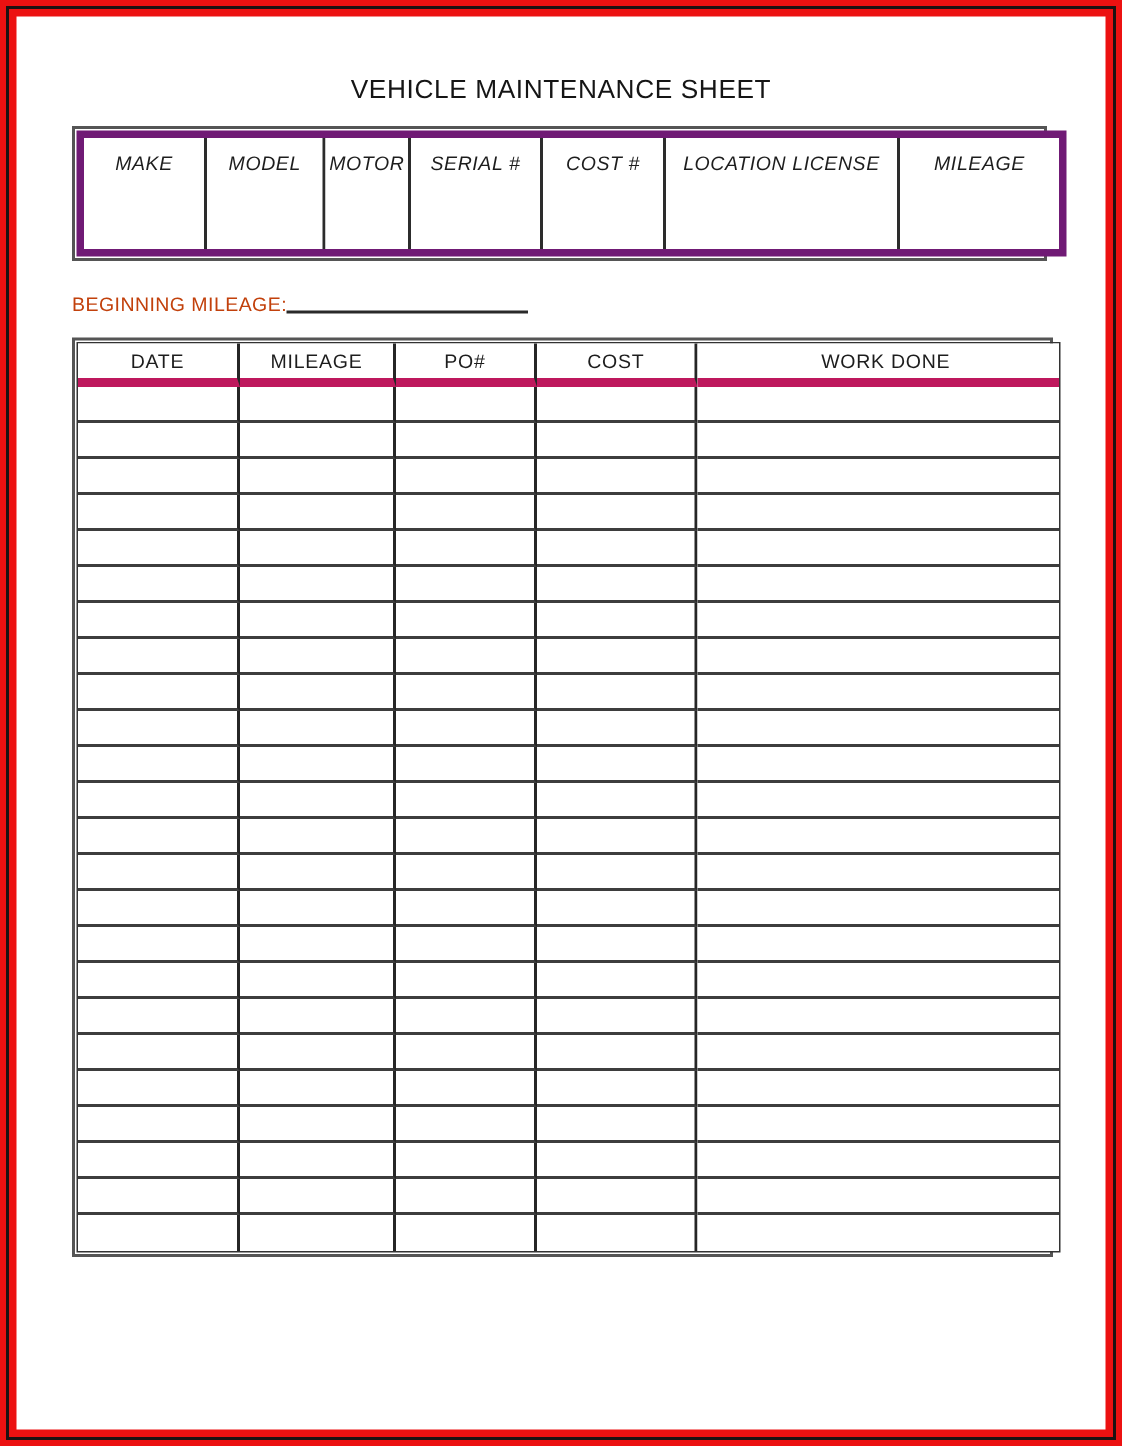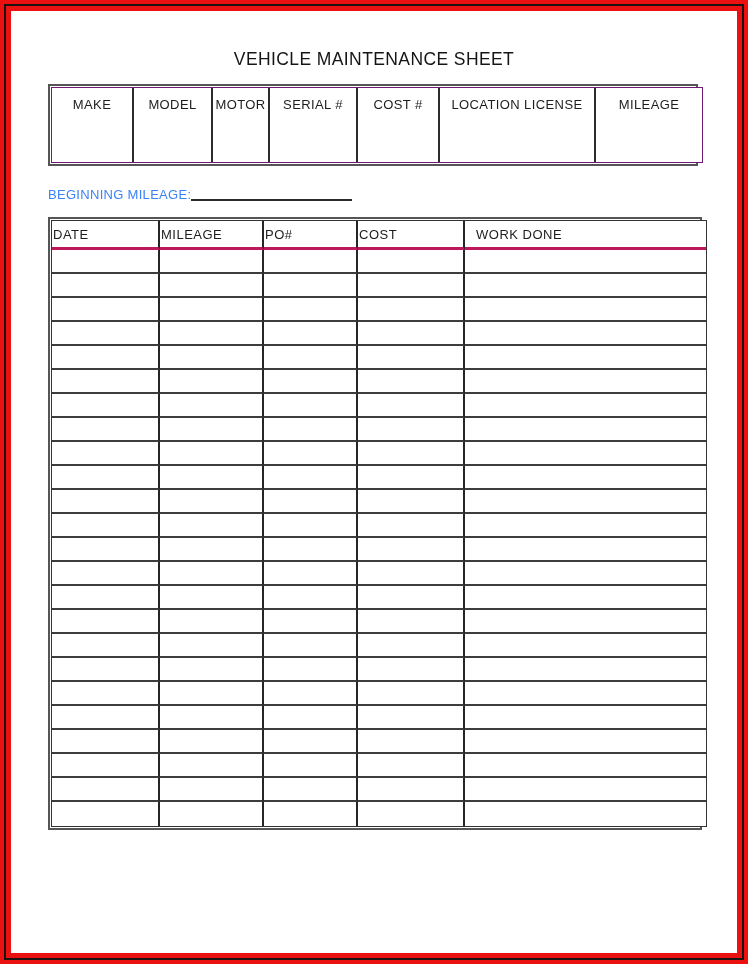--- a/index.html
+++ b/index.html
@@ -41,41 +41,42 @@
     width: 650px;
     border: 2px solid #555555;
     padding: 1px;
     background: #ffffff;
   }
   .info-table {
     width: 100%;
     border-collapse: separate;
     border-spacing: 0;
     table-layout: fixed;
-    border: 1px solid #701a75;
+    border: 5px solid #701a75;
+    font-style: italic;
   }
   .info-table td {
     height: 74px;
     vertical-align: top;
     text-align: center;
     padding-top: 9px;
     font-size: 13px;
     letter-spacing: 0.4px;
     color: #1d1d1d;
     border-right: 2px solid #2c2c2c;
     background: #ffffff;
   }
   .info-table td:last-child { border-right: none; }
 
   
   .mileage-line {
     margin: 20px 0 0 37px;
     font-size: 13px;
     letter-spacing: 0.3px;
-    color: #3b82f6;
+    color: #c2410c;
     white-space: nowrap;
   }
   .blank-line {
     display: inline-block;
     width: 161px;
     height: 13px;
     border-bottom: 2px solid #2a2a2a;
     vertical-align: baseline;
     transform: translateY(2px);
   }
@@ -93,25 +94,25 @@
     border-collapse: separate;
     border-spacing: 0;
     table-layout: fixed;
     border: 1px solid #333333;
   }
   .log-table th {
     height: 29px;
     font-size: 13px;
     font-weight: normal;
     letter-spacing: 0.5px;
-    text-align: left;
+    text-align: center;
     vertical-align: middle;
     color: #1d1d1d;
     border-right: 2px solid #262626;
-    border-bottom: 3px solid #be185d;
+    border-bottom: 6px solid #be185d;
     background: #ffffff;
   }
   .log-table th:last-child { border-right: none; padding-left: 11px; }
   .log-table td {
     height: 24px;
     border-right: 2px solid #262626;
     border-bottom: 2px solid #3d3d3d;
     background: #ffffff;
   }
   .log-table td:last-child { border-right: none; }

